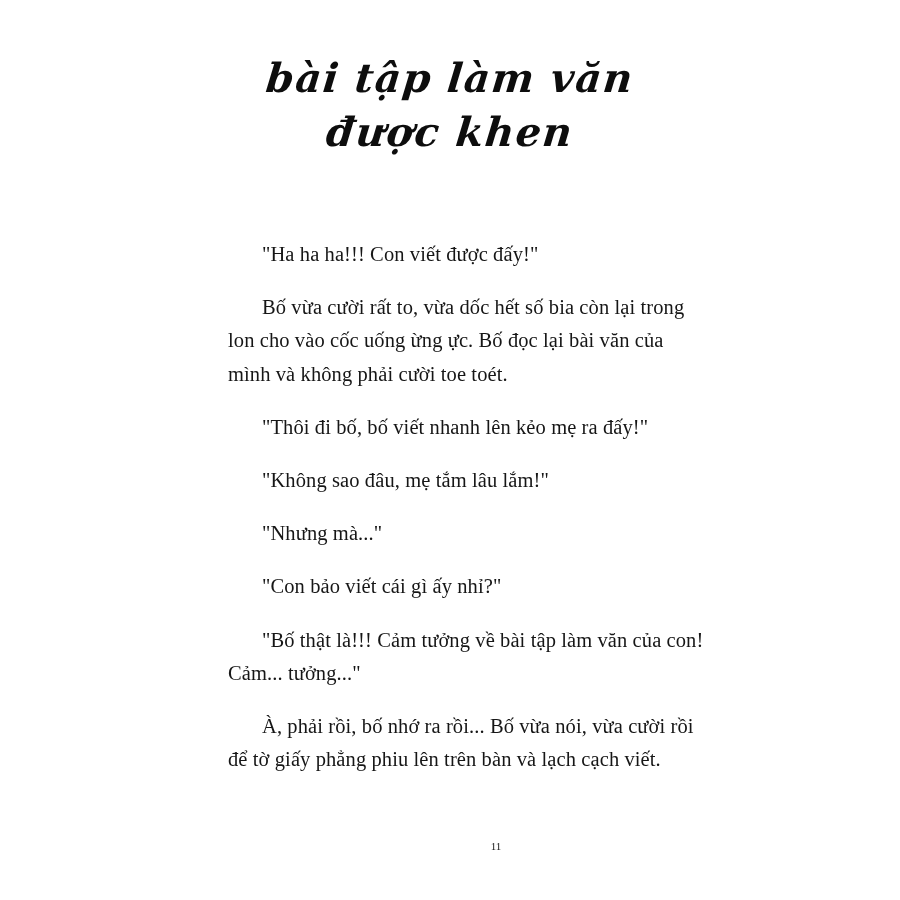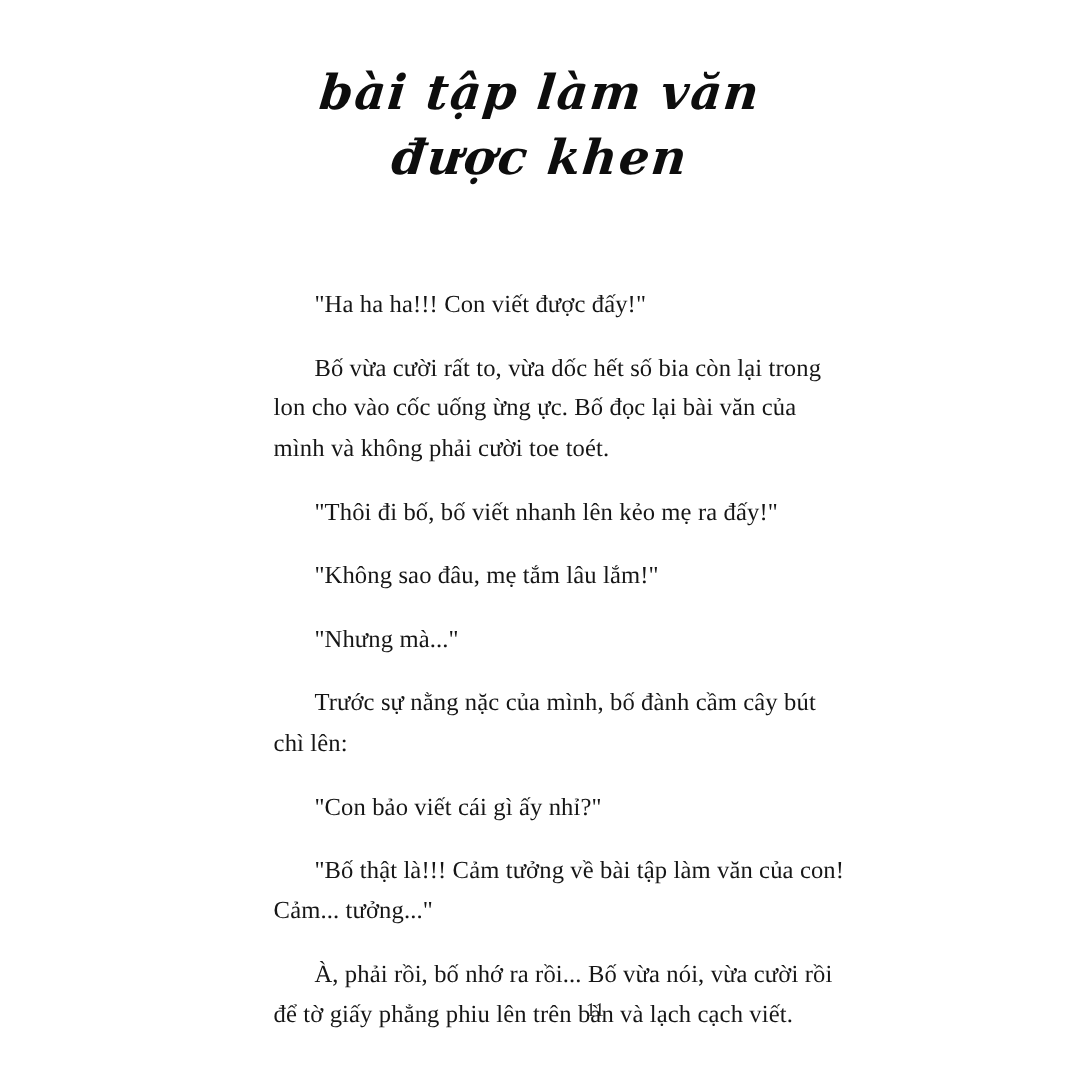--- a/index.html
+++ b/index.html
@@ -63,21 +63,21 @@
   p.para:last-child {
     margin-bottom: 0;
   }
   .page-number {
     position: absolute;
     bottom: 48px;
     left: 0;
     width: 900px;
     text-align: center;
     font-family: "Liberation Serif", serif;
-    font-size: 16px;
+    font-size: 11px;
     color: #222222;
     padding-left: 92px;
     box-sizing: border-box;
   }
 </style>
 </head>
 <body>
 
 <div class="page">
 
@@ -85,21 +85,20 @@
     <div class="title-line title-line-1">bài tập làm văn</div>
     <div class="title-line title-line-2">được khen</div>
   </div>
 
   <div class="body-block">
     <p class="para">"Ha ha ha!!! Con viết được đấy!"</p>
     <p class="para">Bố vừa cười rất to, vừa dốc hết số bia còn lại trong lon cho vào cốc uống ừng ực. Bố đọc lại bài văn của mình và không phải cười toe toét.</p>
     <p class="para">"Thôi đi bố, bố viết nhanh lên kẻo mẹ ra đấy!"</p>
     <p class="para">"Không sao đâu, mẹ tắm lâu lắm!"</p>
     <p class="para">"Nhưng mà..."</p>
-    <p class="para">Trước sự nằng nặc của mình, bố đành cầm cây bút chì lên:</p>
     <p class="para">"Con bảo viết cái gì ấy nhỉ?"</p>
     <p class="para">"Bố thật là!!! Cảm tưởng về bài tập làm văn của con! Cảm... tưởng..."</p>
     <p class="para">À, phải rồi, bố nhớ ra rồi... Bố vừa nói, vừa cười rồi để tờ giấy phẳng phiu lên trên bàn và lạch cạch viết.</p>
   </div>
 
   <div class="page-number">11</div>
 
 </div>
 
 </body></html>

